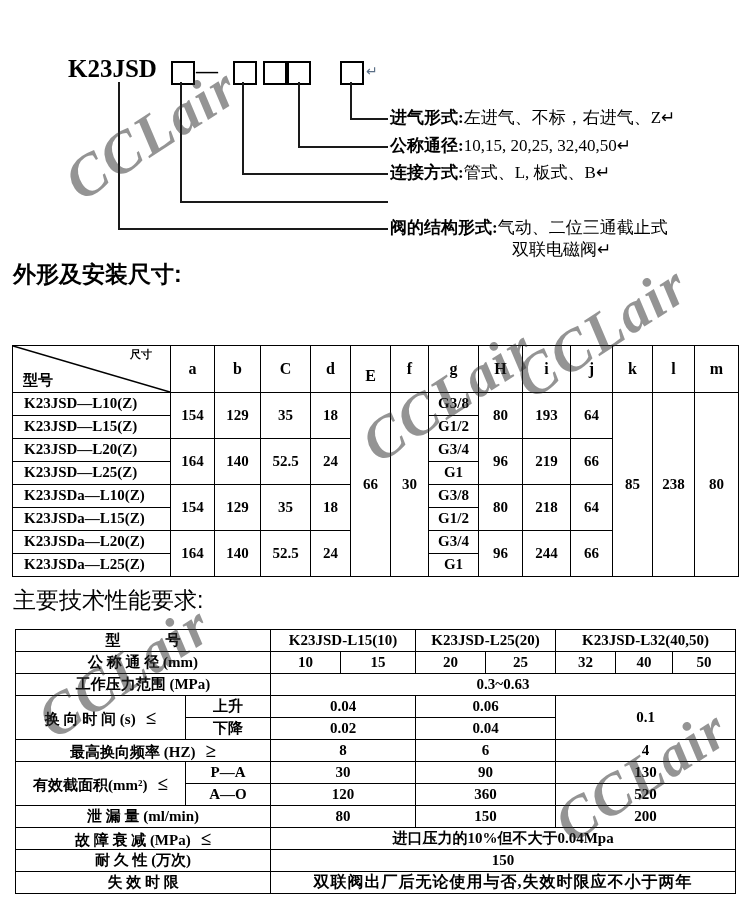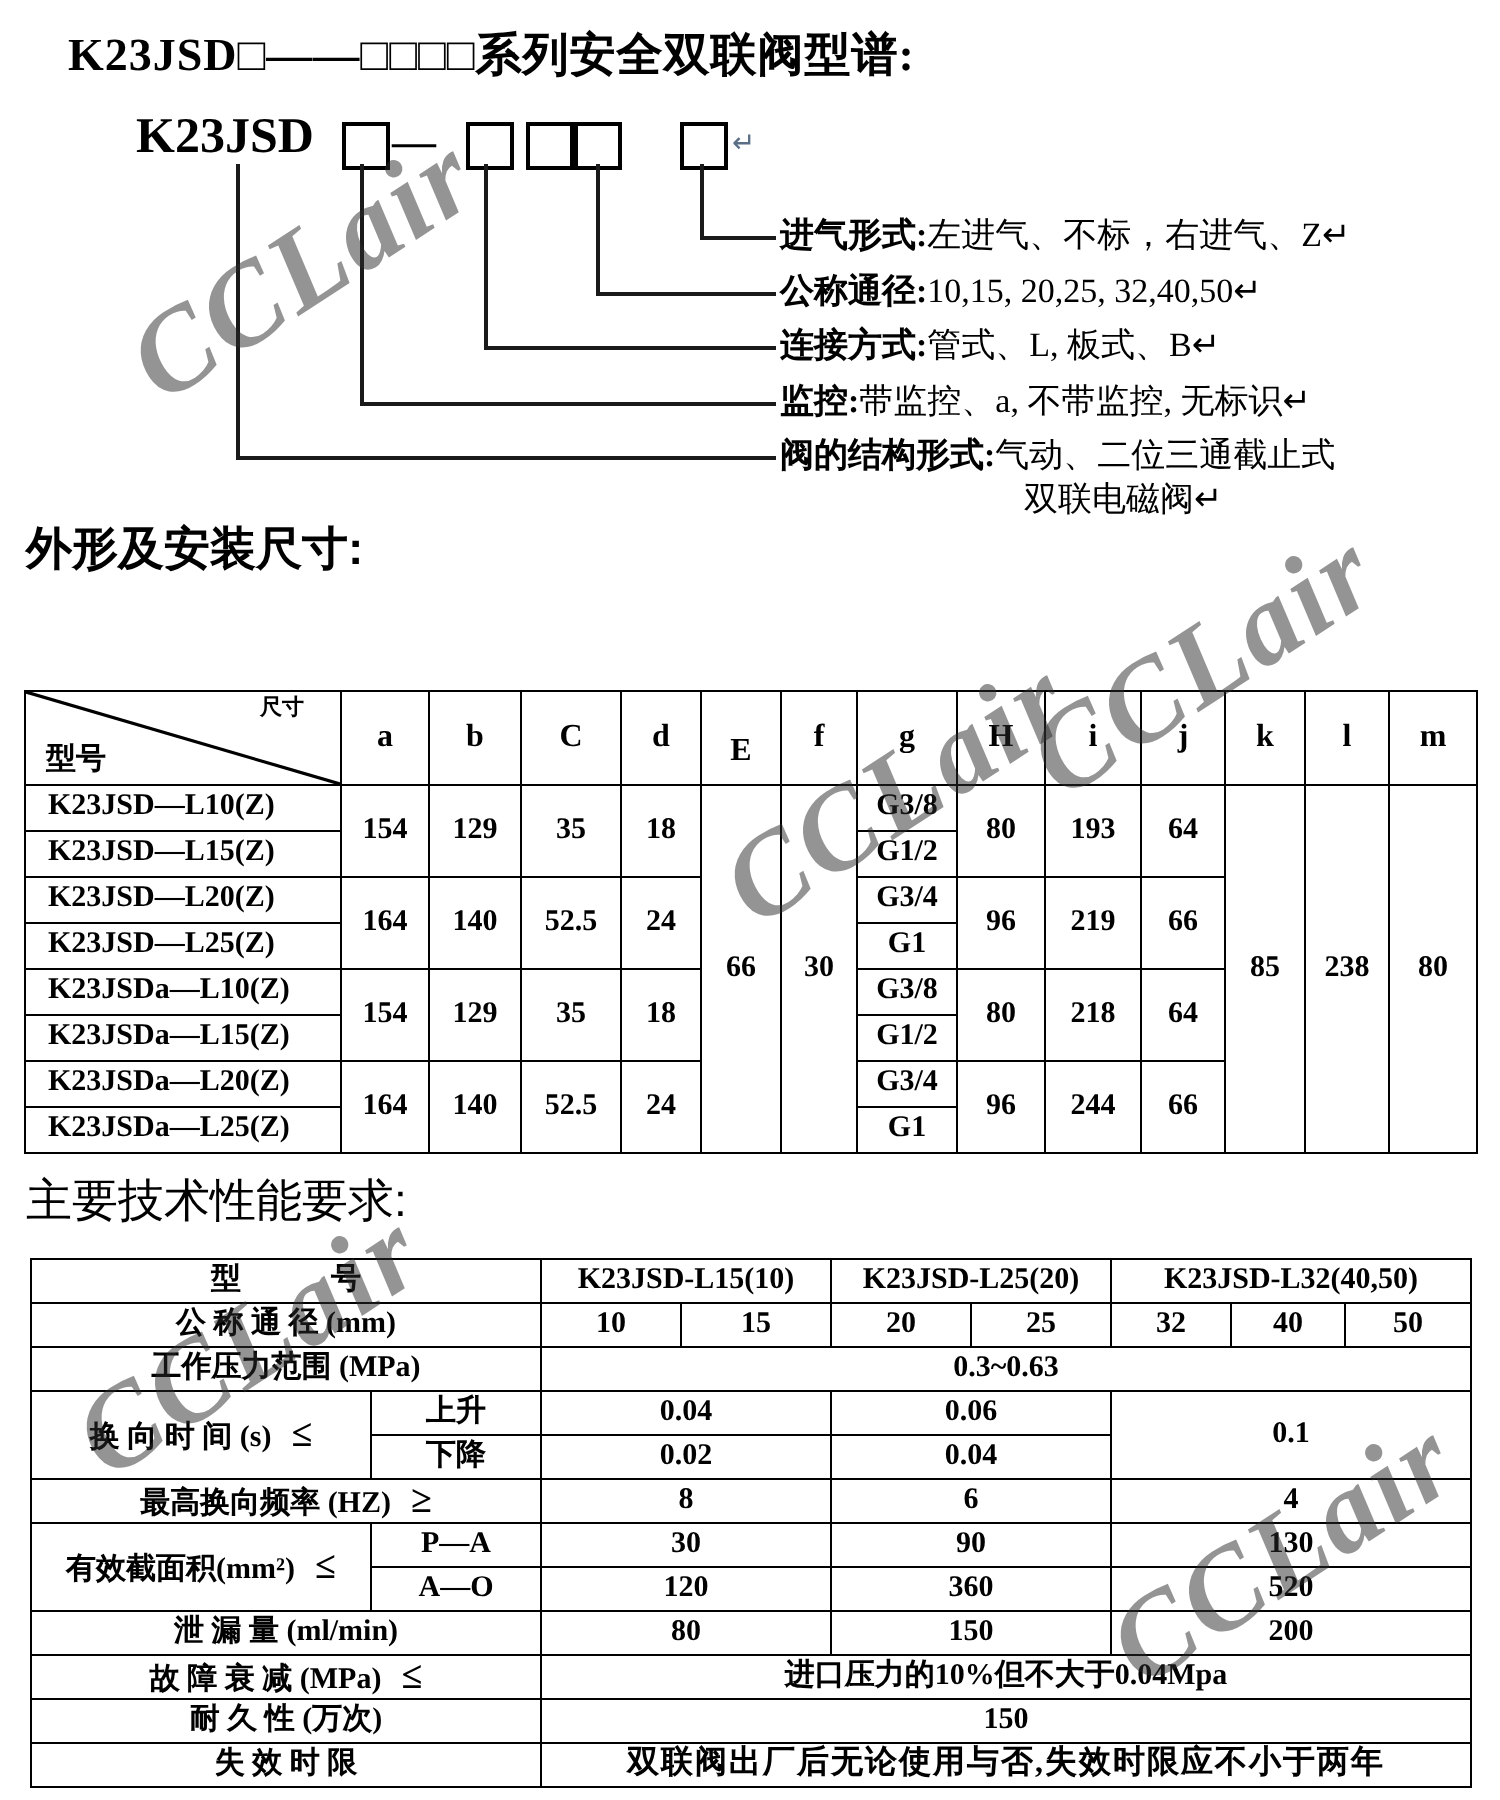--- a/index.html
+++ b/index.html
@@ -41,21 +41,20 @@
 <body>
 
 <div class="page">
 
   <span class="wm" style="left:55px;top:100px;">CCLair</span>
   <span class="wm" style="left:505px;top:298px;">CCLair</span>
   <span class="wm" style="left:352px;top:362px;">CCLair</span>
   <span class="wm" style="left:28px;top:638px;">CCLair</span>
   <span class="wm" style="left:545px;top:742px;">CCLair</span>
 
-  <div class="abs doc-title">K23JSD□——□□□□系列安全双联阀型谱:</div>
 
   <div class="abs model">K23JSD</div>
   <div class="cbox" style="left:171px;"></div>
   <div class="abs dash">—</div>
   <div class="cbox" style="left:233px;"></div>
   <div class="cbox" style="left:263px;"></div>
   <div class="cbox" style="left:287px;"></div>
   <div class="cbox" style="left:340px;"></div>
   <div class="abs retmark">↵</div>
 
@@ -66,23 +65,20 @@
   <div class="conn" style="left:118px;top:82px;width:268px;height:146px;"></div>
 
   <div class="dlabel" style="top:106px;">
     <b>进气形式:</b><span>左进气、不标，右进气、Z↵</span>
   </div>
   <div class="dlabel" style="top:134px;">
     <b>公称通径:</b><span>10,15, 20,25, 32,40,50↵</span>
   </div>
   <div class="dlabel" style="top:161px;">
     <b>连接方式:</b><span>管式、L, 板式、B↵</span>
-  </div>
-  <div class="dlabel" style="top:189px;">
-    <b>监控:</b><span>带监控、a, 不带监控, 无标识↵</span>
   </div>
   <div class="dlabel" style="top:216px;">
     <b>阀的结构形式:</b><span>气动、二位三通截止式</span>
   </div>
   <div class="dlabel" style="left:512px;top:238px;">双联电磁阀↵</div>
 
   <div class="abs h1">外形及安装尺寸:</div>
 
   <table class="abs t1">
     <colgroup>

